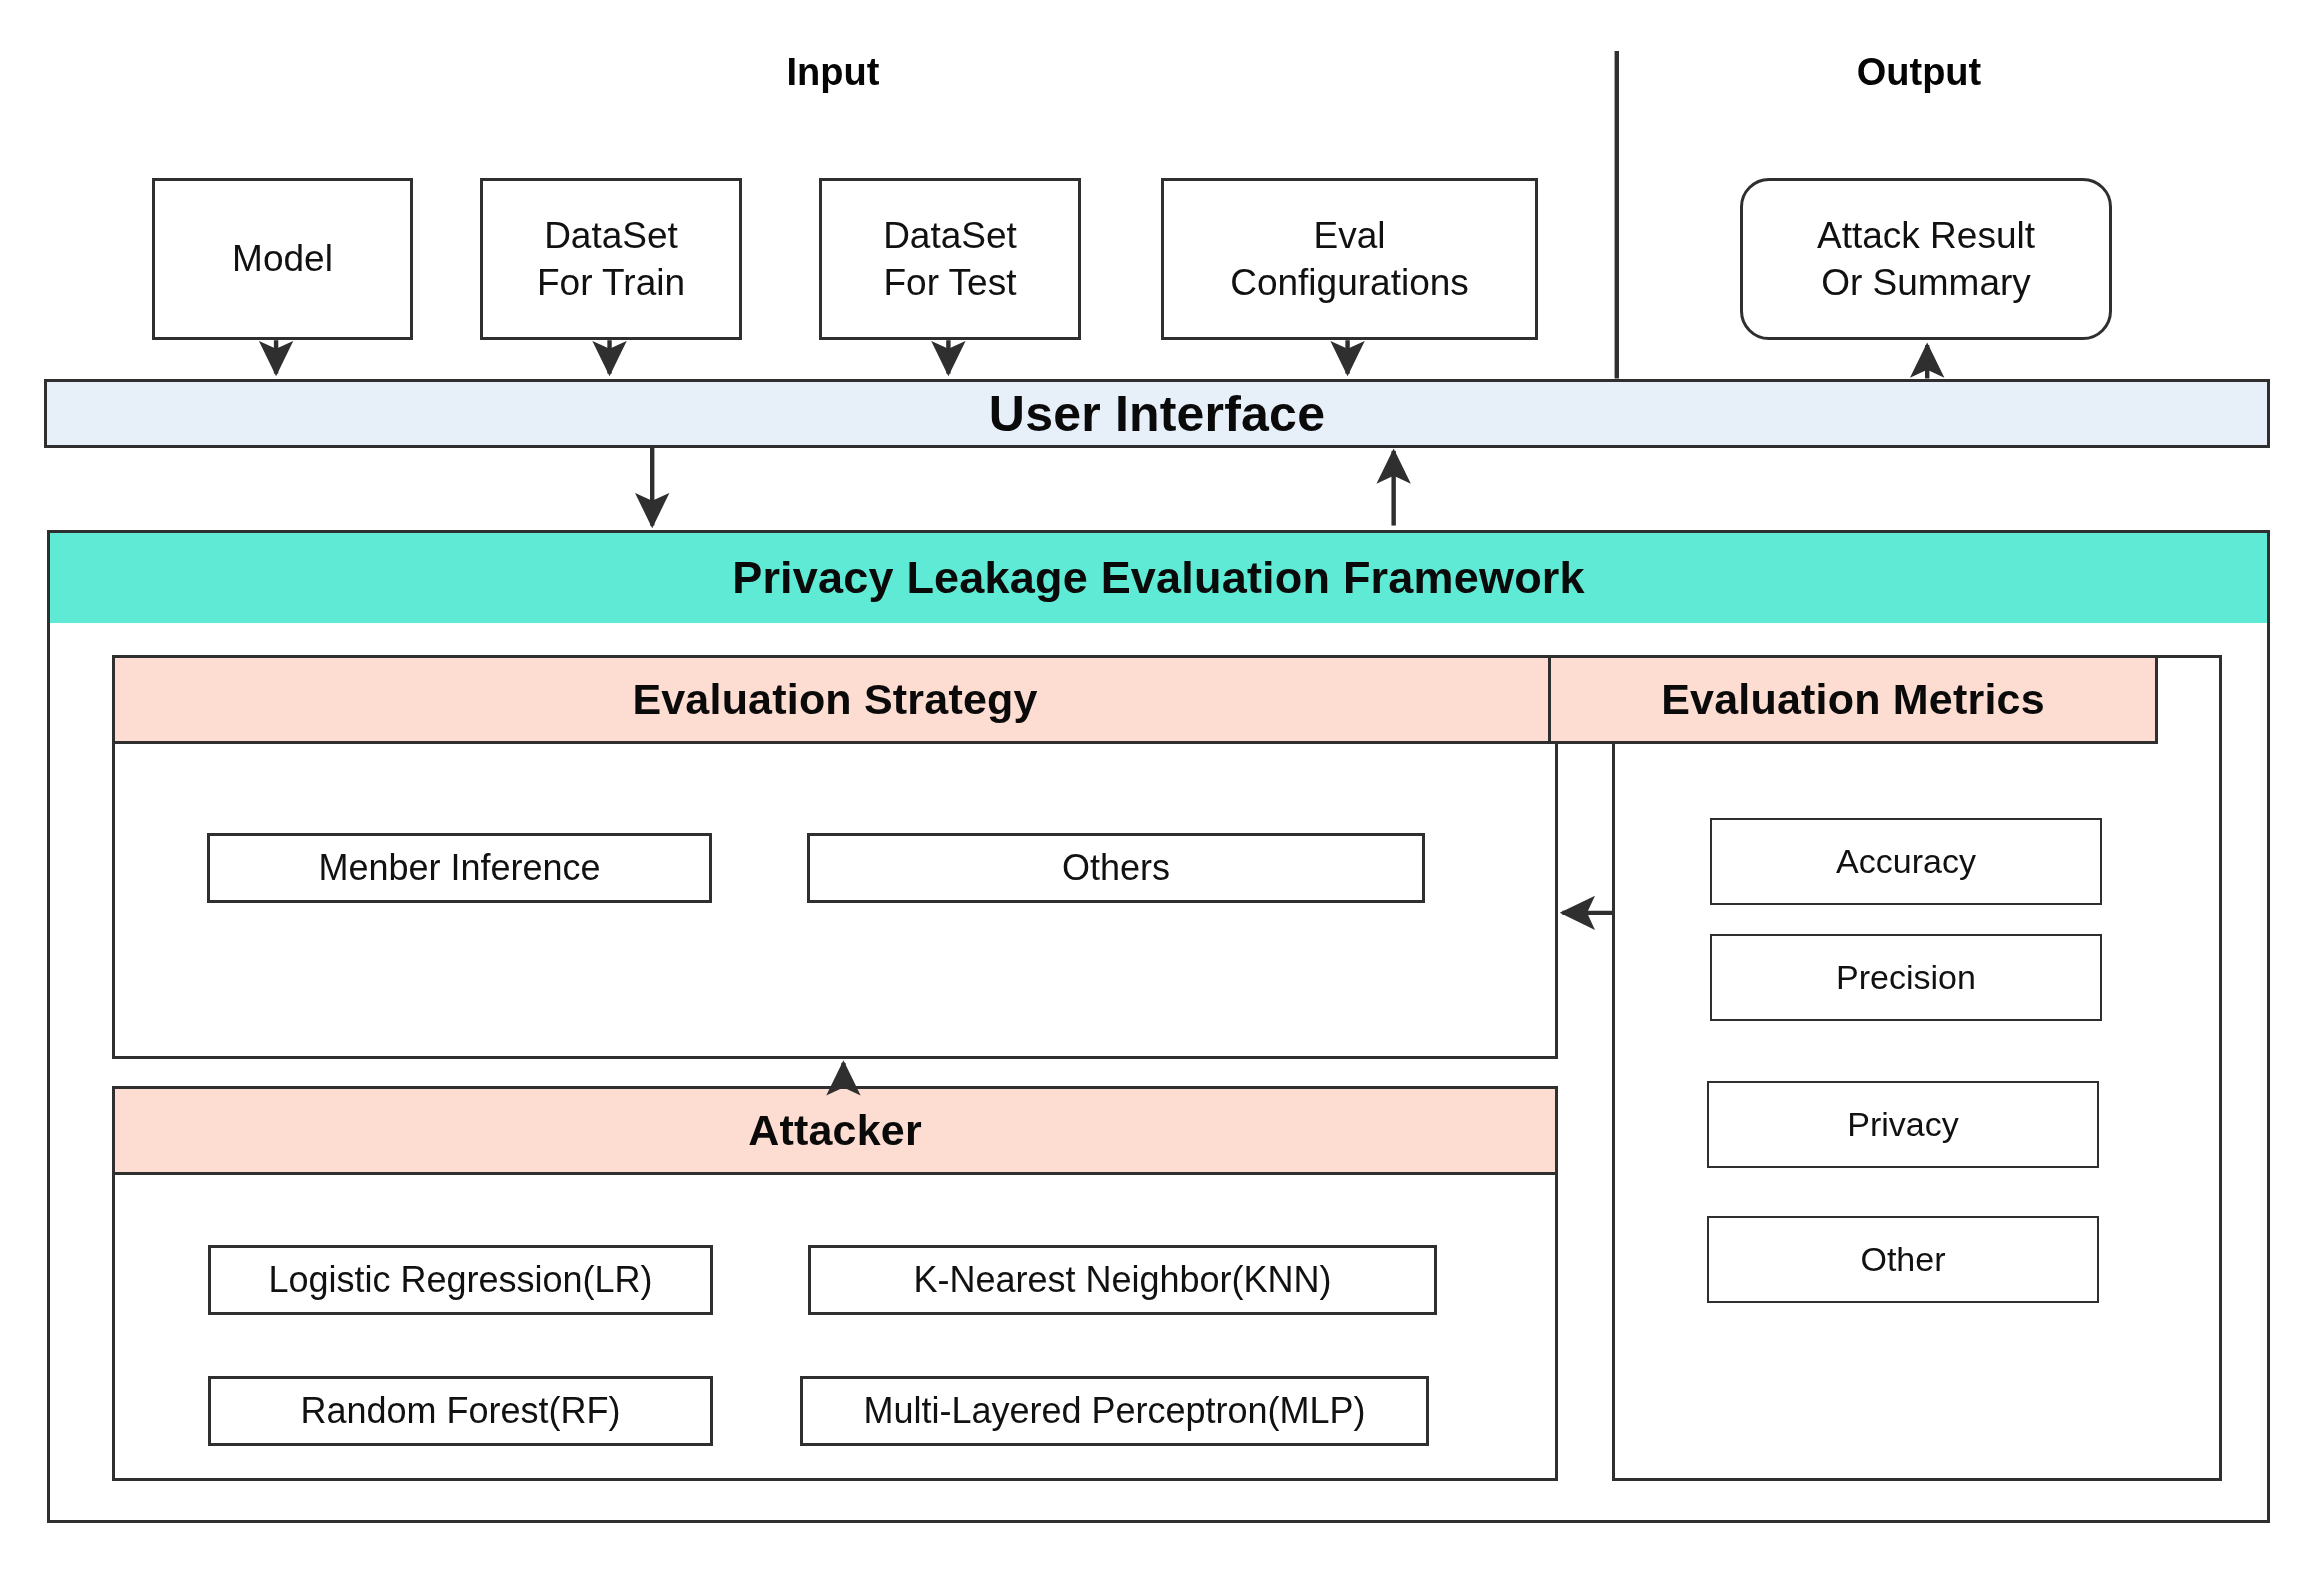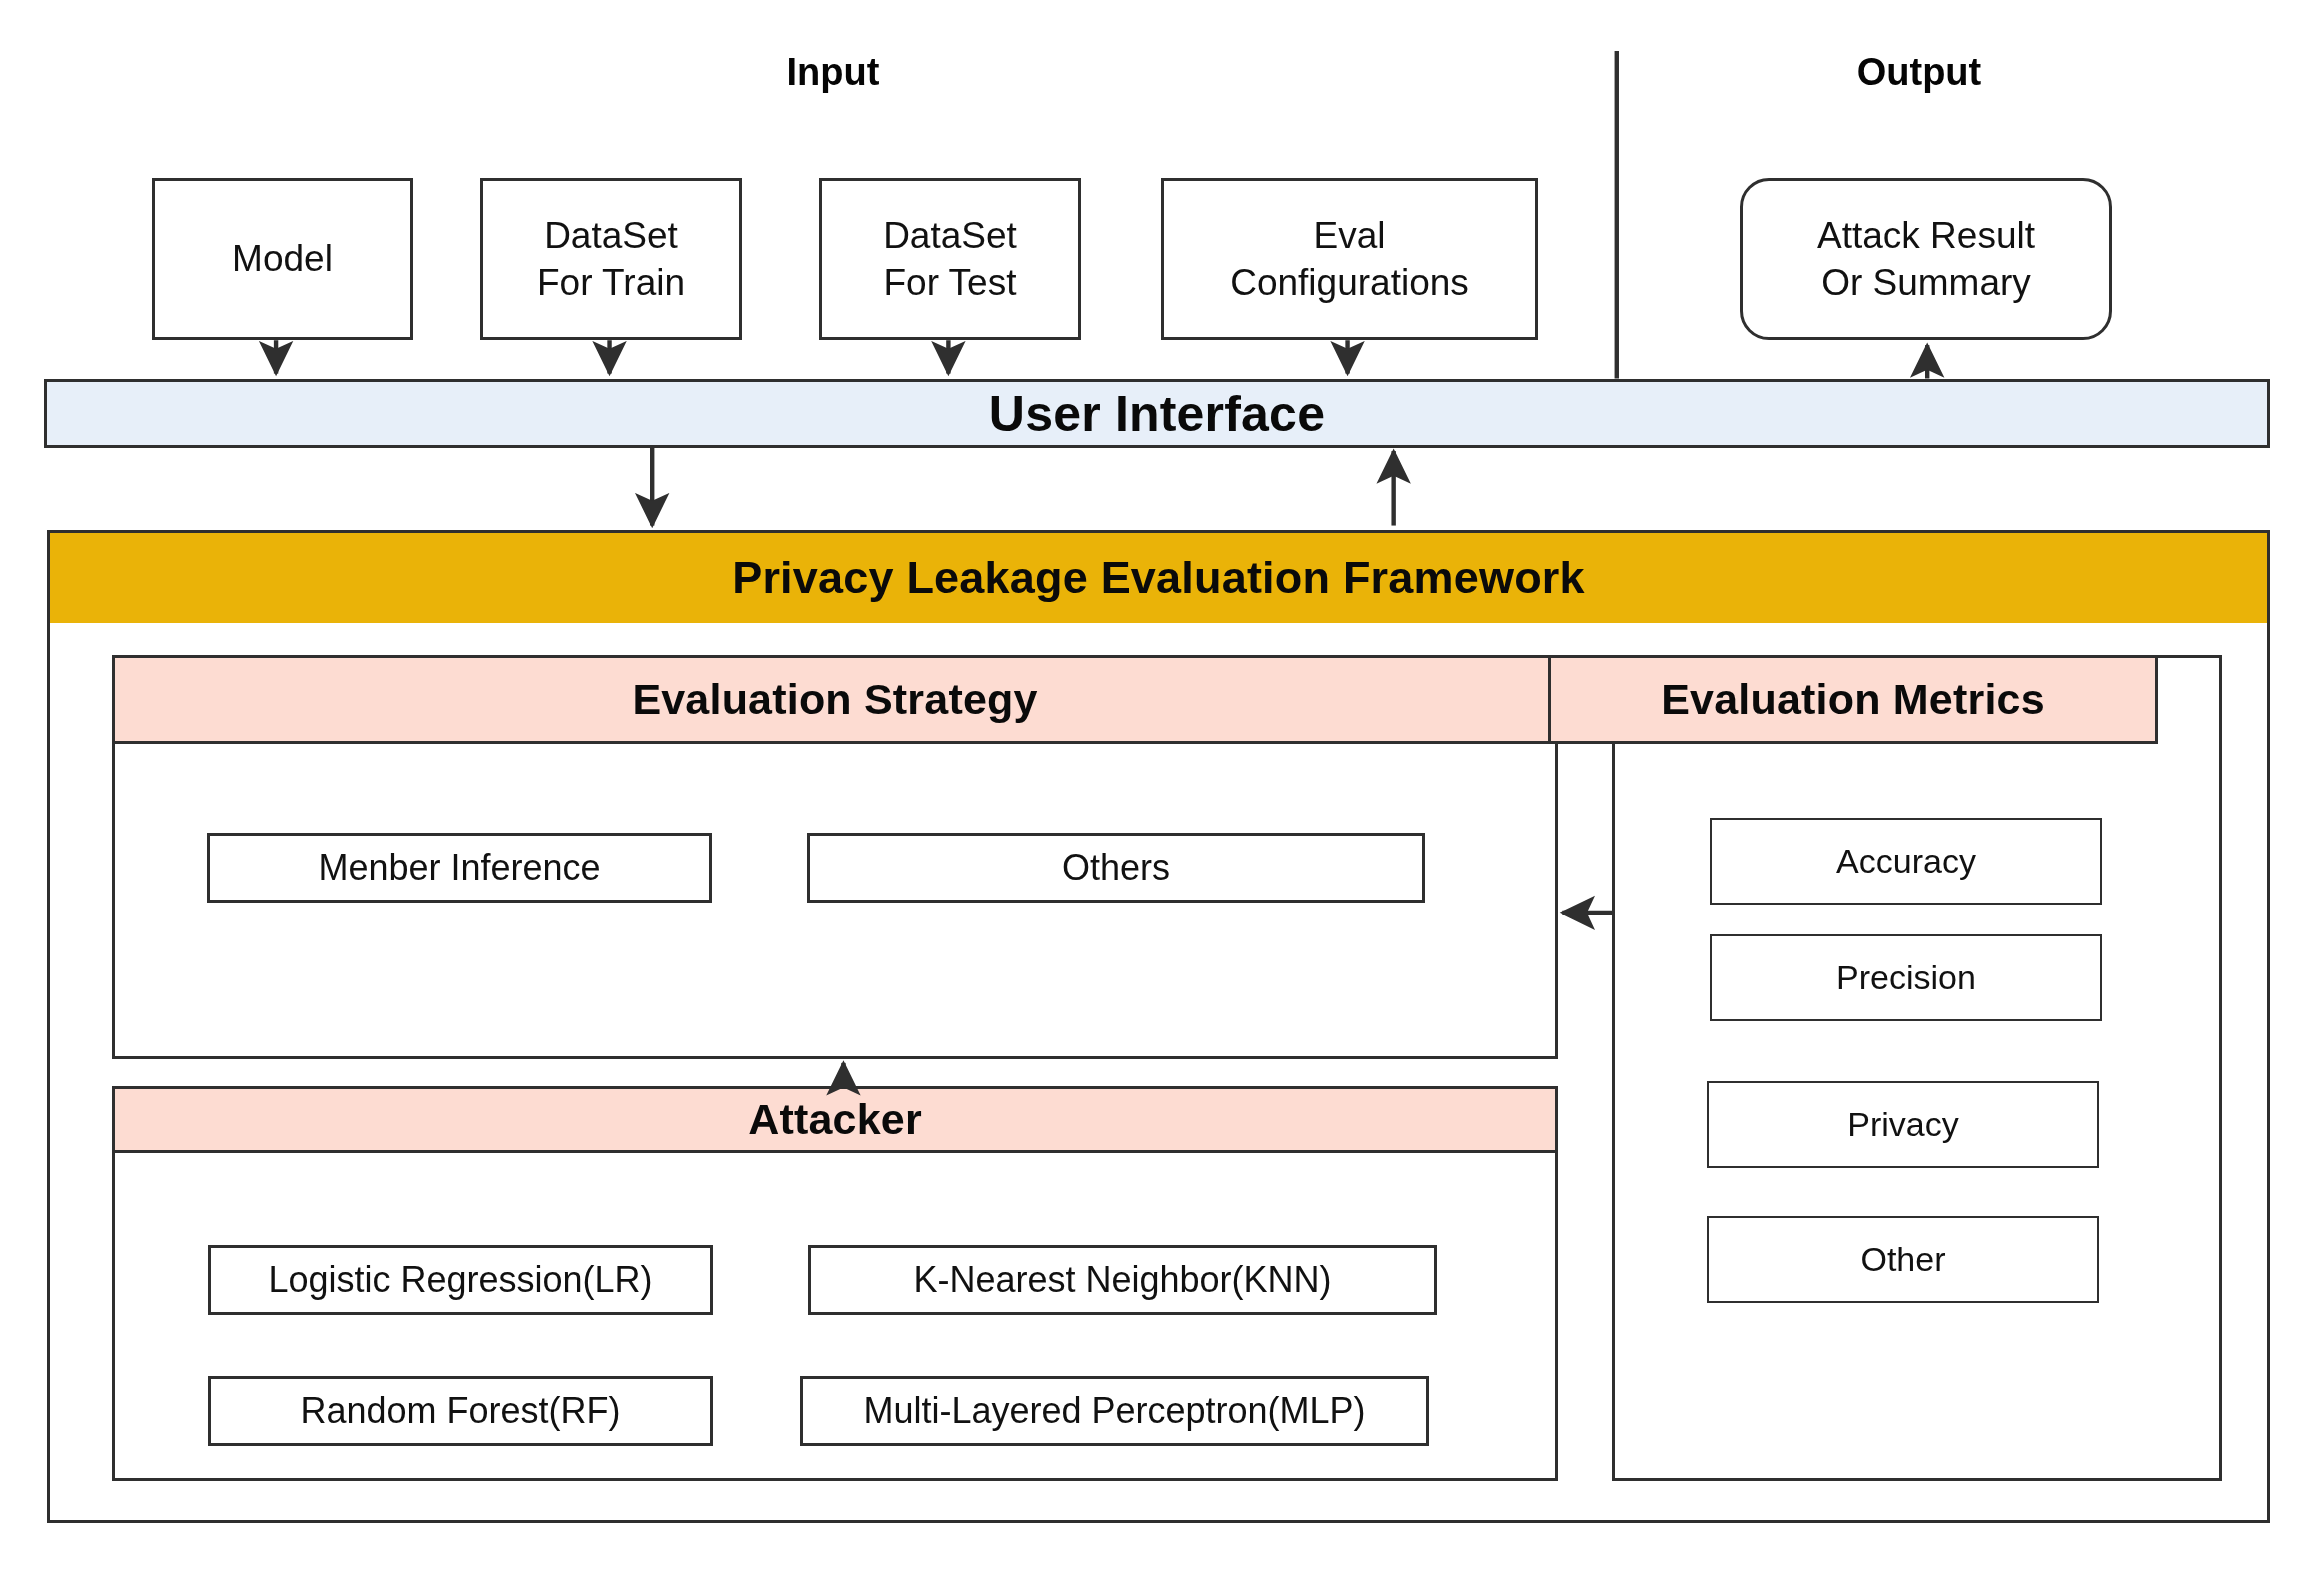--- a/index.html
+++ b/index.html
@@ -73,21 +73,21 @@
     justify-content: center;
     font-weight: bold;
     color: #0a0a0a;
     letter-spacing: 0.2px;
   }
   .bar-ui {
     background: #e7eff9;
     font-size: 50px;
   }
   .bar-framework {
-    background: #eab308;
+    background: #5eead4;
     font-size: 45px;
     border-bottom: none;
   }
   .panel-head {
     background: #fddcd2;
     font-size: 43px;
   }
 
   
   .leaf {
@@ -157,21 +157,21 @@
   <div class="bar bar-framework" style="left:47px; top:530px; width:2223px; height:93px;">Privacy Leakage Evaluation Framework</div>
 
   <div class="frame" style="left:112px; top:655px; width:1446px; height:404px;"></div>
   <div class="bar panel-head" style="left:112px; top:655px; width:1446px; height:89px;">Evaluation Strategy</div>
 
   <div class="box leaf" style="left:207px; top:833px; width:505px; height:70px;">Menber Inference</div>
 
   <div class="box leaf" style="left:807px; top:833px; width:618px; height:70px;">Others</div>
 
   <div class="frame" style="left:112px; top:1086px; width:1446px; height:395px;"></div>
-  <div class="bar panel-head" style="left:112px; top:1086px; width:1446px; height:67px;">Attacker</div>
+  <div class="bar panel-head" style="left:112px; top:1086px; width:1446px; height:89px;">Attacker</div>
 
   <div class="box leaf" style="left:208px; top:1245px; width:505px; height:70px;">Logistic Regression(LR)</div>
 
   <div class="box leaf" style="left:808px; top:1245px; width:629px; height:70px;">K-Nearest Neighbor(KNN)</div>
 
   <div class="box leaf" style="left:208px; top:1376px; width:505px; height:70px;">Random Forest(RF)</div>
 
   <div class="box leaf" style="left:800px; top:1376px; width:629px; height:70px;text-align:right;">Multi-Layered Perceptron(MLP)</div>
 
   <div class="frame" style="left:1612px; top:655px; width:610px; height:826px;"></div>

